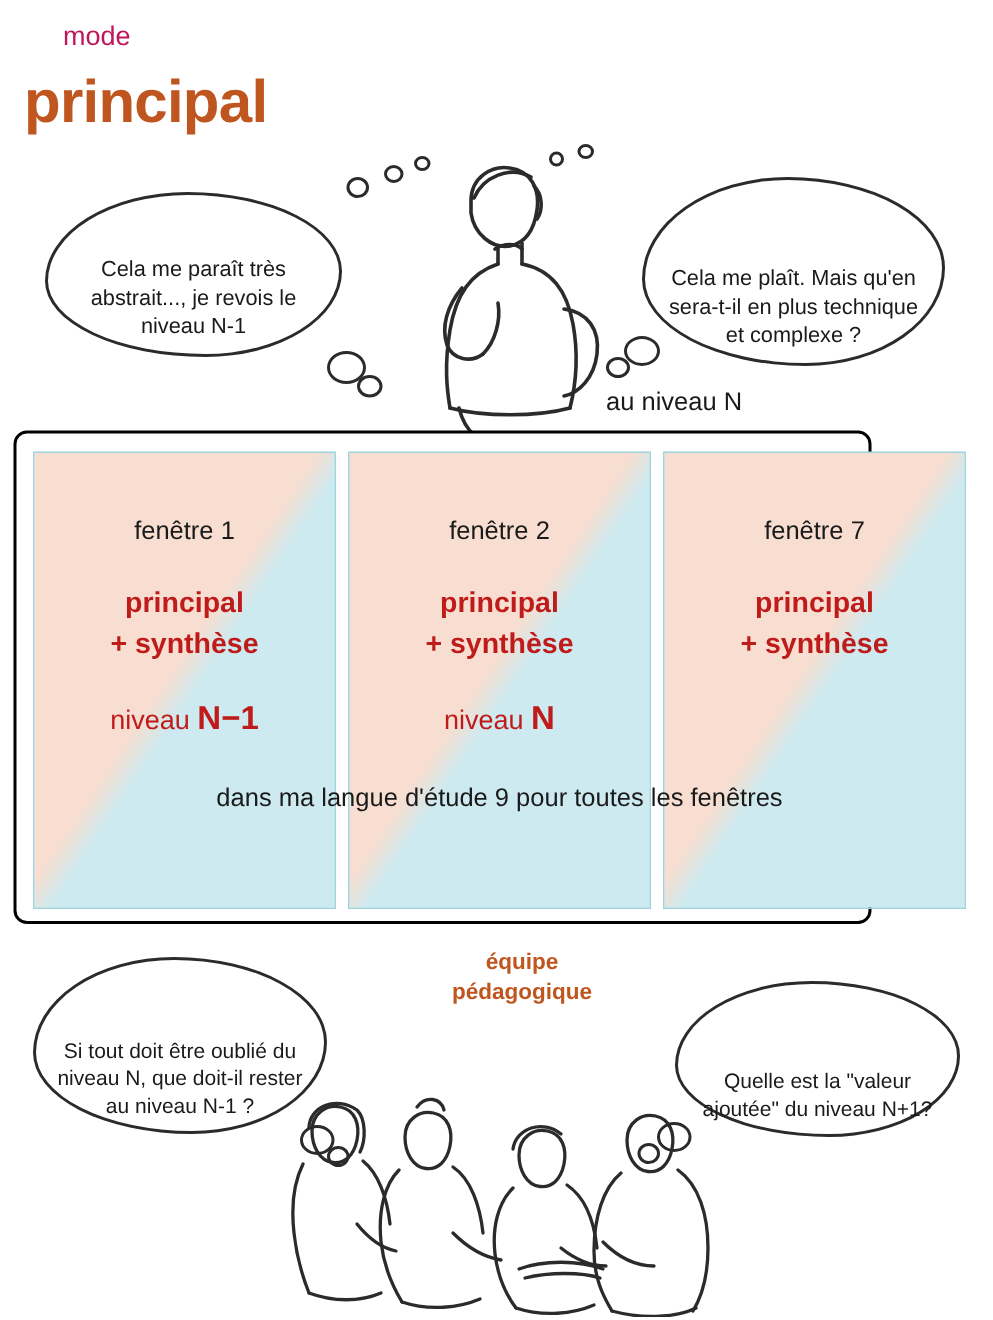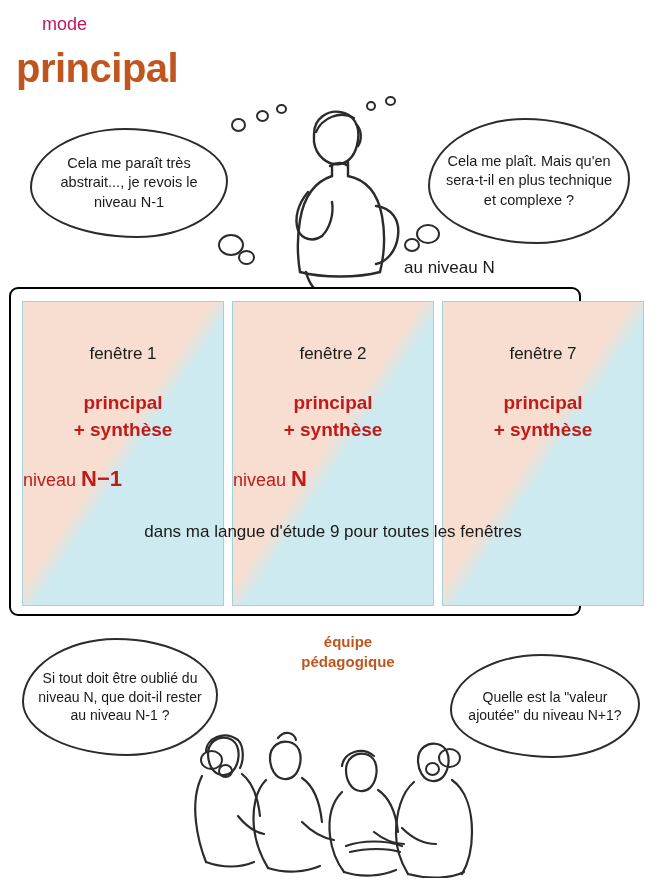--- a/index.html
+++ b/index.html
@@ -46,20 +46,21 @@
     display: flex;
     align-items: center;
     justify-content: center;
     padding: 8px 10px;
   }
   .bubble-text { display: block; width: 100%; }
 
   
   .cloud {
     border-radius: 48% 52% 46% 54% / 54% 48% 52% 46%;
+    align-items: flex-end;
   }
   .cloud::before, .cloud::after {
     content: "";
     position: absolute;
     background: #ffffff;
     border: 2.2px solid #2b2b2b;
     border-radius: 50%;
   }
 
   
@@ -204,20 +205,21 @@
     left: 0; right: 0; top: 88px;
     text-align: center;
     font-size: 19px;
     font-weight: bold;
     color: #c01b1b;
     line-height: 1.42;
   }
   .win-niveau {
     position: absolute;
     left: 0; right: 0; top: 164px;
+    text-align: center;
     font-size: 18px;
     color: #c01b1b;
   }
   .win-niveau b { font-size: 22px; font-weight: bold; }
 
   #langue-note {
     position: absolute;
     left: 11px; top: 233px;
     width: 622px;
     text-align: center;

